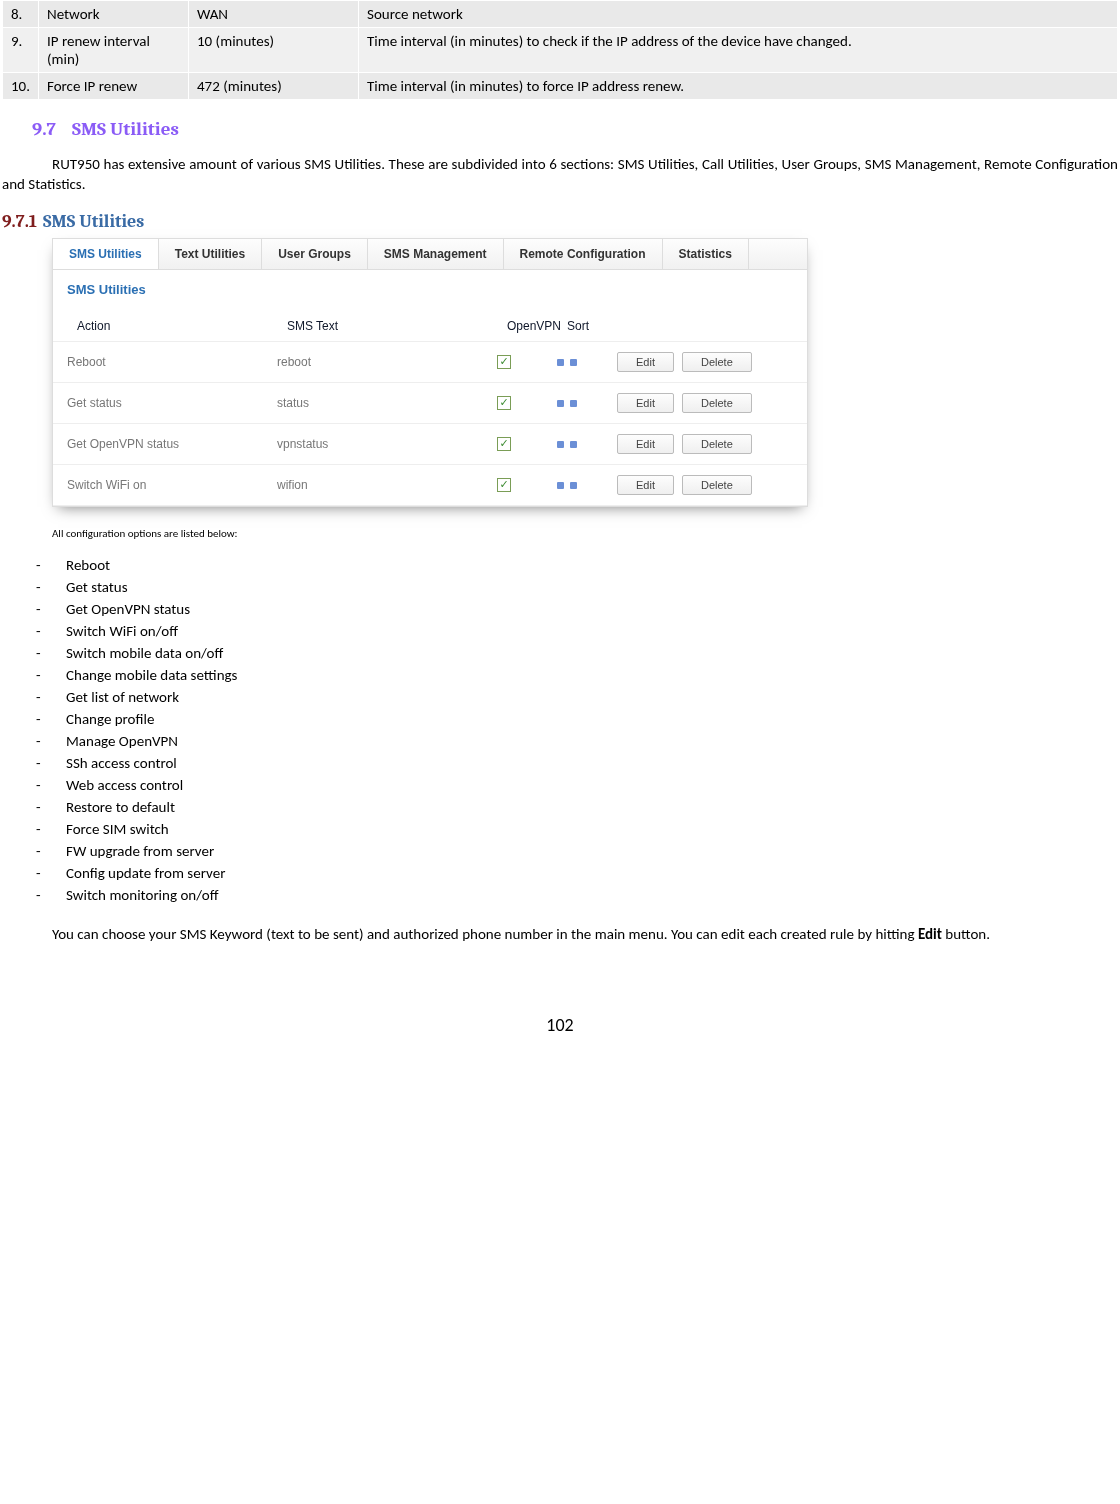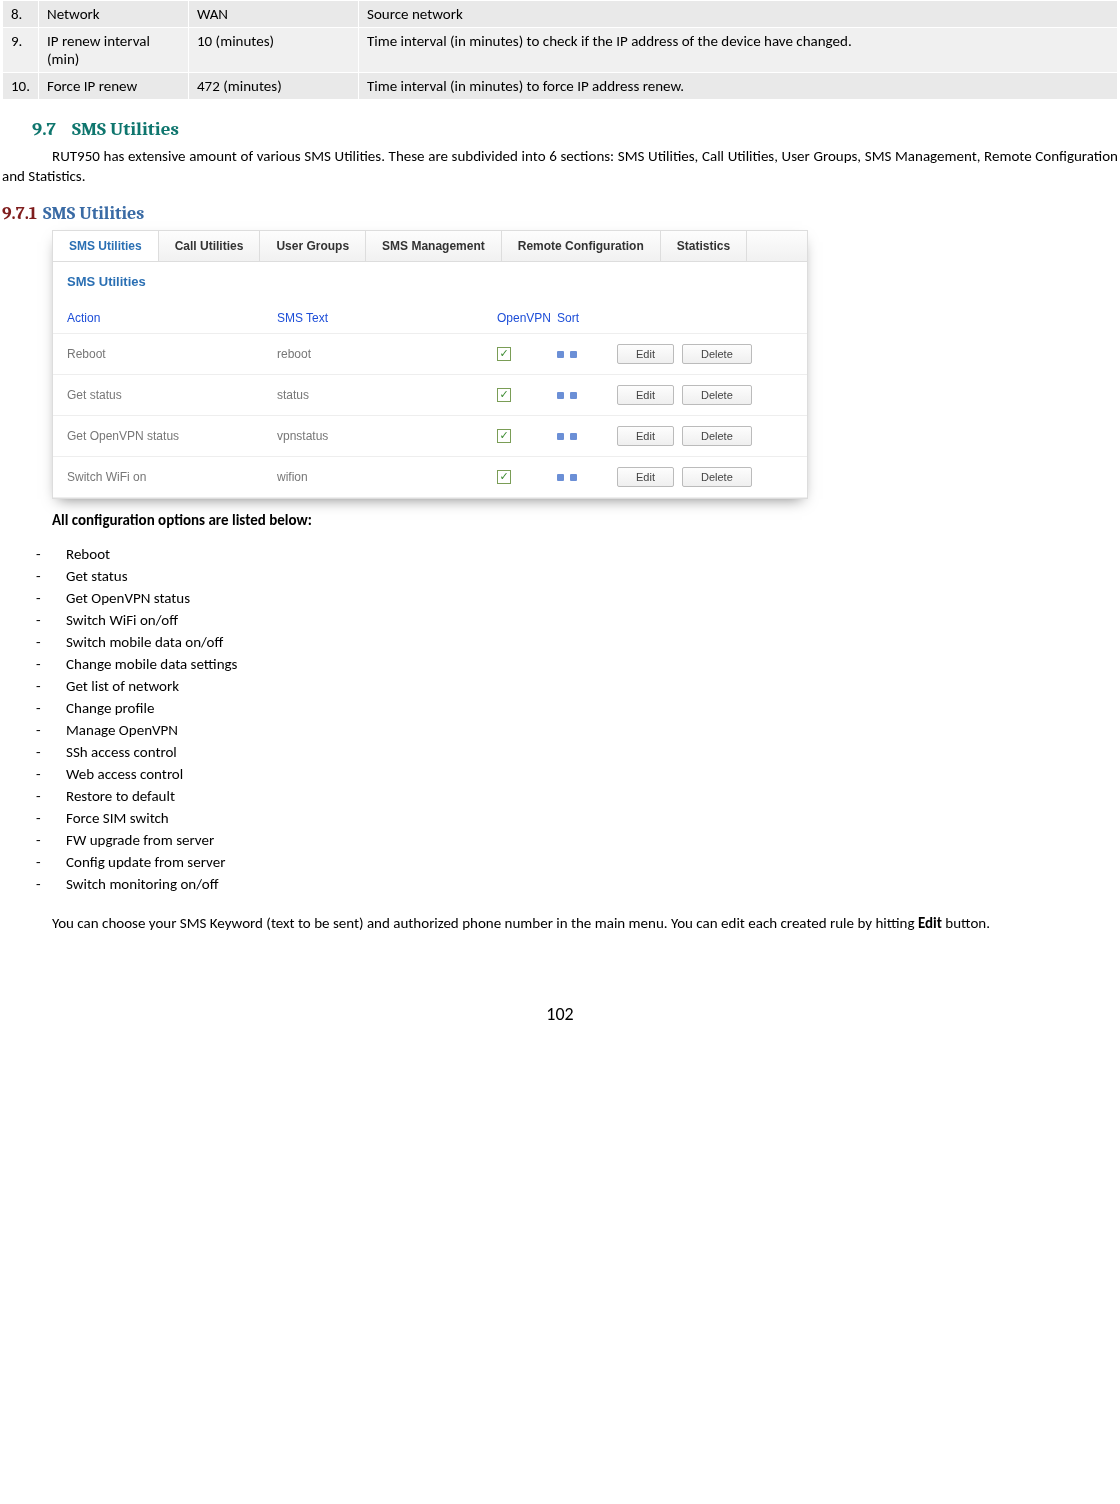--- a/index.html
+++ b/index.html
@@ -23,24 +23,24 @@
       padding: 4px 8px;
       vertical-align: top;
     }
     .row-light { background: #e9e9e9; }
     .row-mid { background: #f0f0f0; }
     .col-num { width: 36px; }
     .col-name { width: 150px; }
     .col-val { width: 170px; }
     h2.section-9-7 {
       font-family: Cambria, Georgia, serif;
-      color: #0f766e;
+      color: #8b5cf6;
       font-size: 19px;
       font-weight: bold;
-      margin: 8px 0 6px 30px;
+      margin: 8px 0 14px 30px;
     }
     h2.section-9-7 .num { margin-right: 16px; }
     p.body-text {
       margin: 0 0 16px 0;
       text-align: justify;
       text-justify: inter-word;
       font-size: 15px;
       line-height: 1.35;
     }
     p.body-text.indent { text-indent: 50px; }
@@ -83,22 +83,22 @@
       background: linear-gradient(#f7f7f7, #e9e9e9);
       border-top: 1px solid #e3e3e3;
       border-bottom: 1px solid #e3e3e3;
       padding: 8px 14px;
       font-size: 12px;
       color: #555;
     }
     .ui-cols {
       display: flex;
       font-size: 12px;
-      color: #1d4ed8;
-      padding: 16px 14px 8px 14px;
+      color: #0f172a;
+      padding: 16px 14px 8px 24px;
       border-bottom: 1px solid #eee;
     }
     .ui-row {
       display: flex;
       align-items: center;
       font-size: 12px;
       color: #777;
       padding: 10px 14px;
       border-bottom: 1px solid #eee;
     }
@@ -127,23 +127,22 @@
     }
     .ui-btn {
       border: 1px solid #bbb;
       background: linear-gradient(#fdfdfd, #efefef);
       font-size: 11px;
       color: #444;
       padding: 3px 18px;
       border-radius: 2px;
     }
     p.mid-text {
-      margin: 12px 0 14px 50px;
-      font-size: 15px;
-      font-weight: bold;
+      margin: 20px 0 14px 50px;
+      font-size: 11px;
     }
     ul.option-list {
       list-style: none;
       margin: 0 0 18px 34px;
       font-size: 15px;
     }
     ul.option-list li {
       display: flex;
       padding: 2px 0;
     }
@@ -190,21 +189,21 @@
   <p class="body-text indent">RUT950 has extensive amount of various SMS Utilities. These are subdivided into 6 sections: SMS Utilities, Call Utilities, User Groups, SMS Management, Remote Configuration and Statistics.</p>
 
   <h3 class="section-9-7-1">
     <span class="num">9.7.1</span><span class="ttl">SMS Utilities</span>
   </h3>
 
   <div class="screenshot-wrap">
     <div class="ui-panel">
       <div class="ui-tabs">
         <div class="ui-tab active">SMS Utilities</div>
-        <div class="ui-tab">Call Utilities</div>
+        <div class="ui-tab">Text Utilities</div>
         <div class="ui-tab">User Groups</div>
         <div class="ui-tab">SMS Management</div>
         <div class="ui-tab">Remote Configuration</div>
         <div class="ui-tab">Statistics</div>
       </div>
       <div class="ui-title">SMS Utilities</div>
       <div class="ui-cols">
         <div class="c-action">Action</div>
         <div class="c-sms">SMS Text</div>
         <div class="c-enable">OpenVPN</div>

